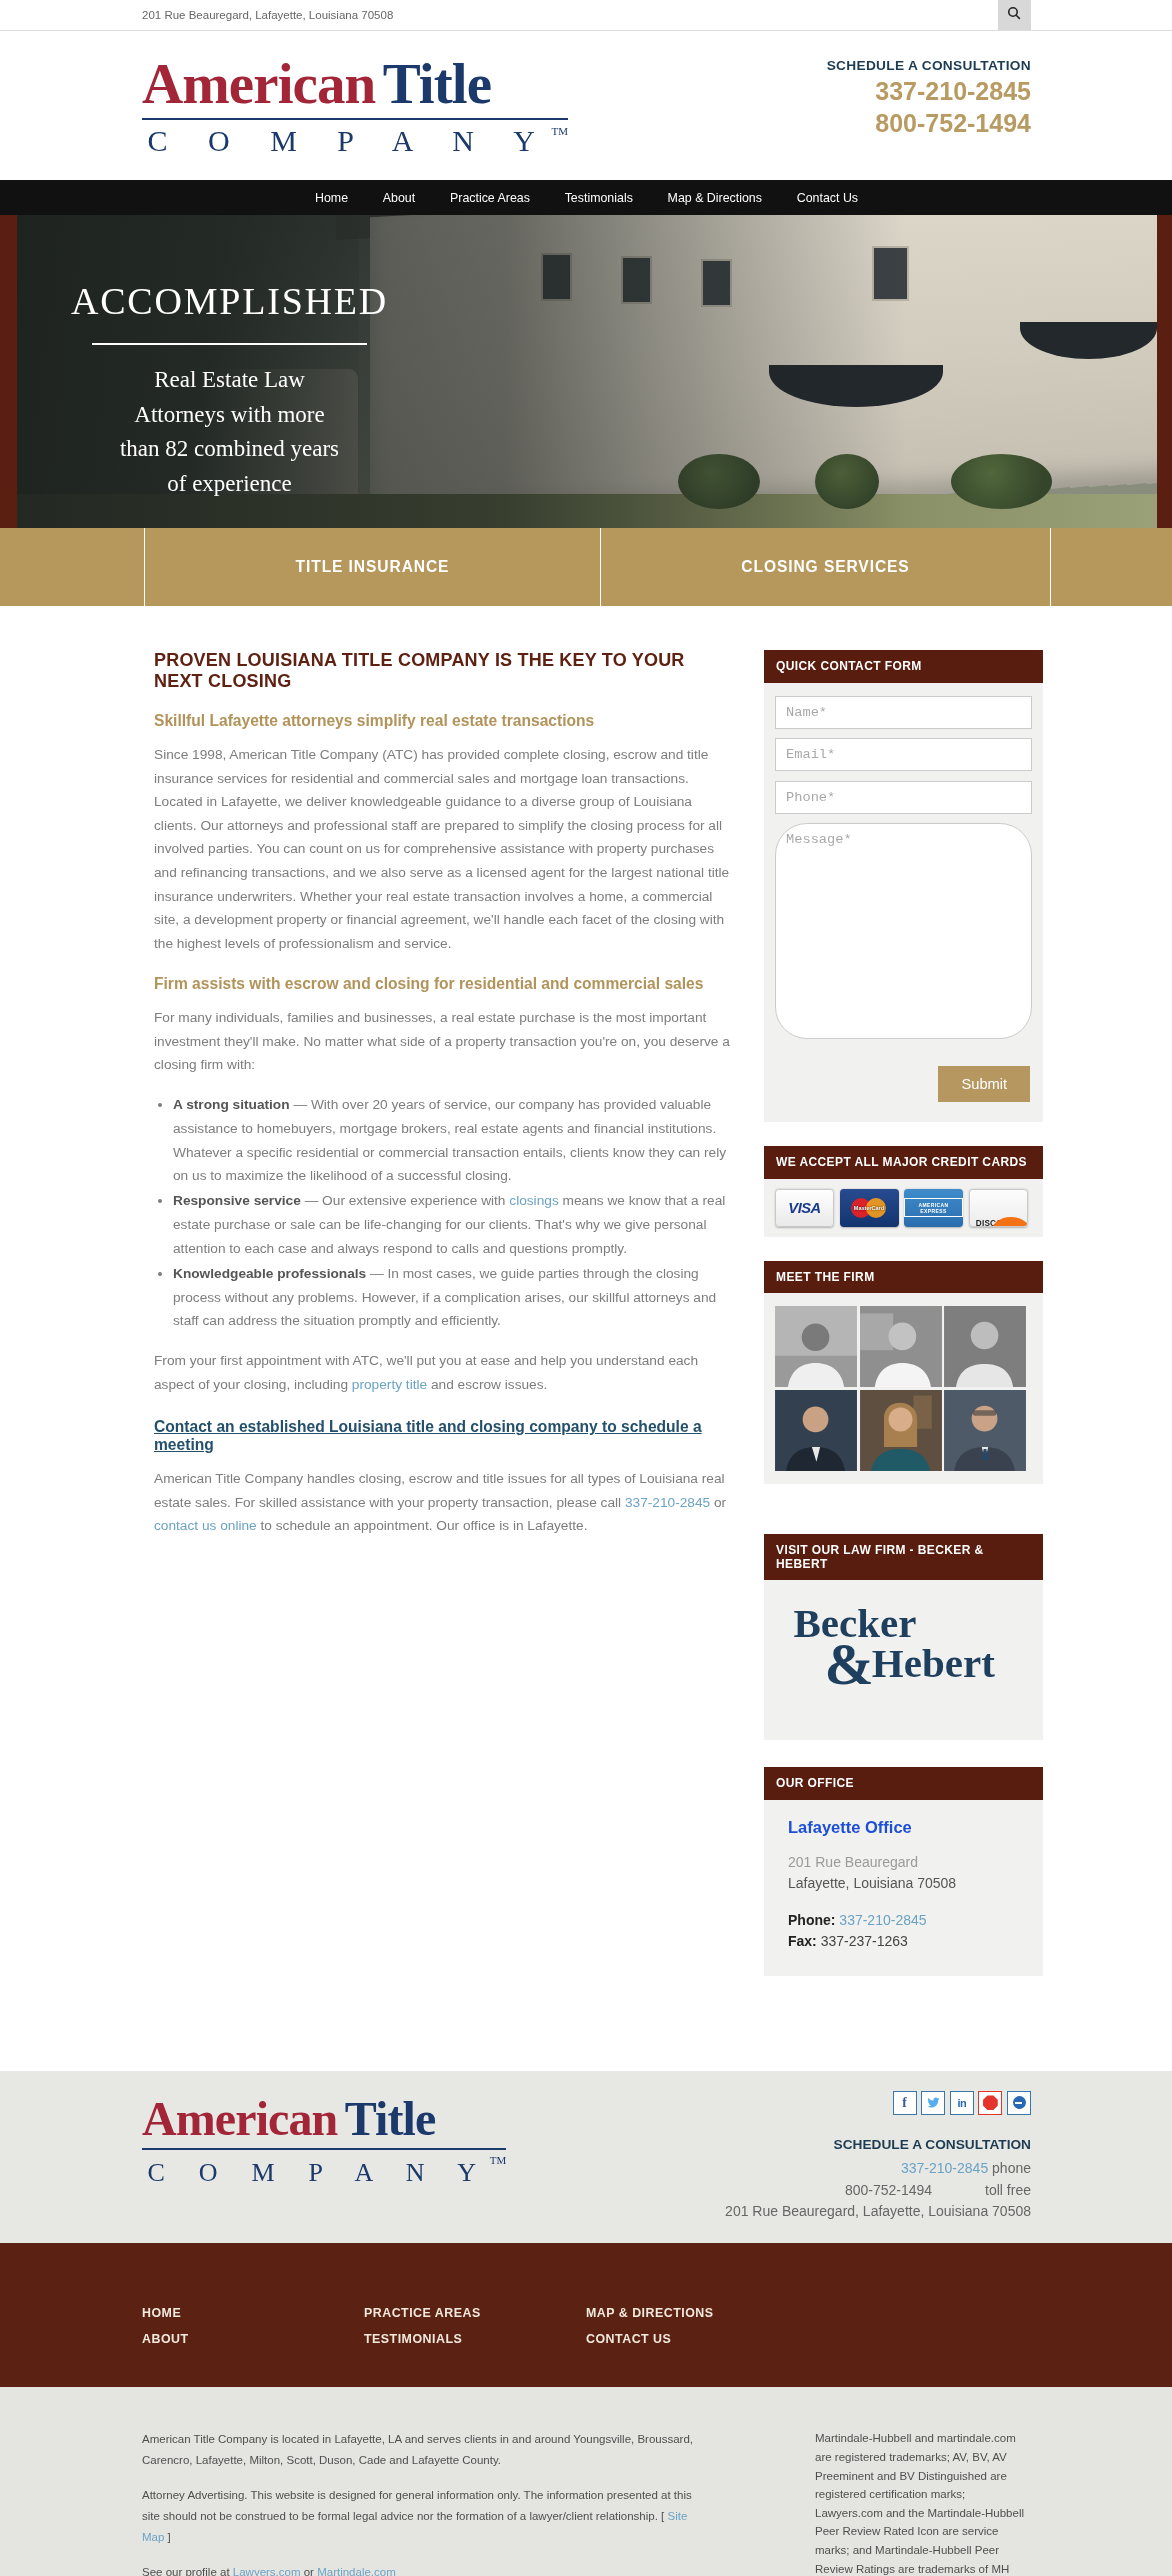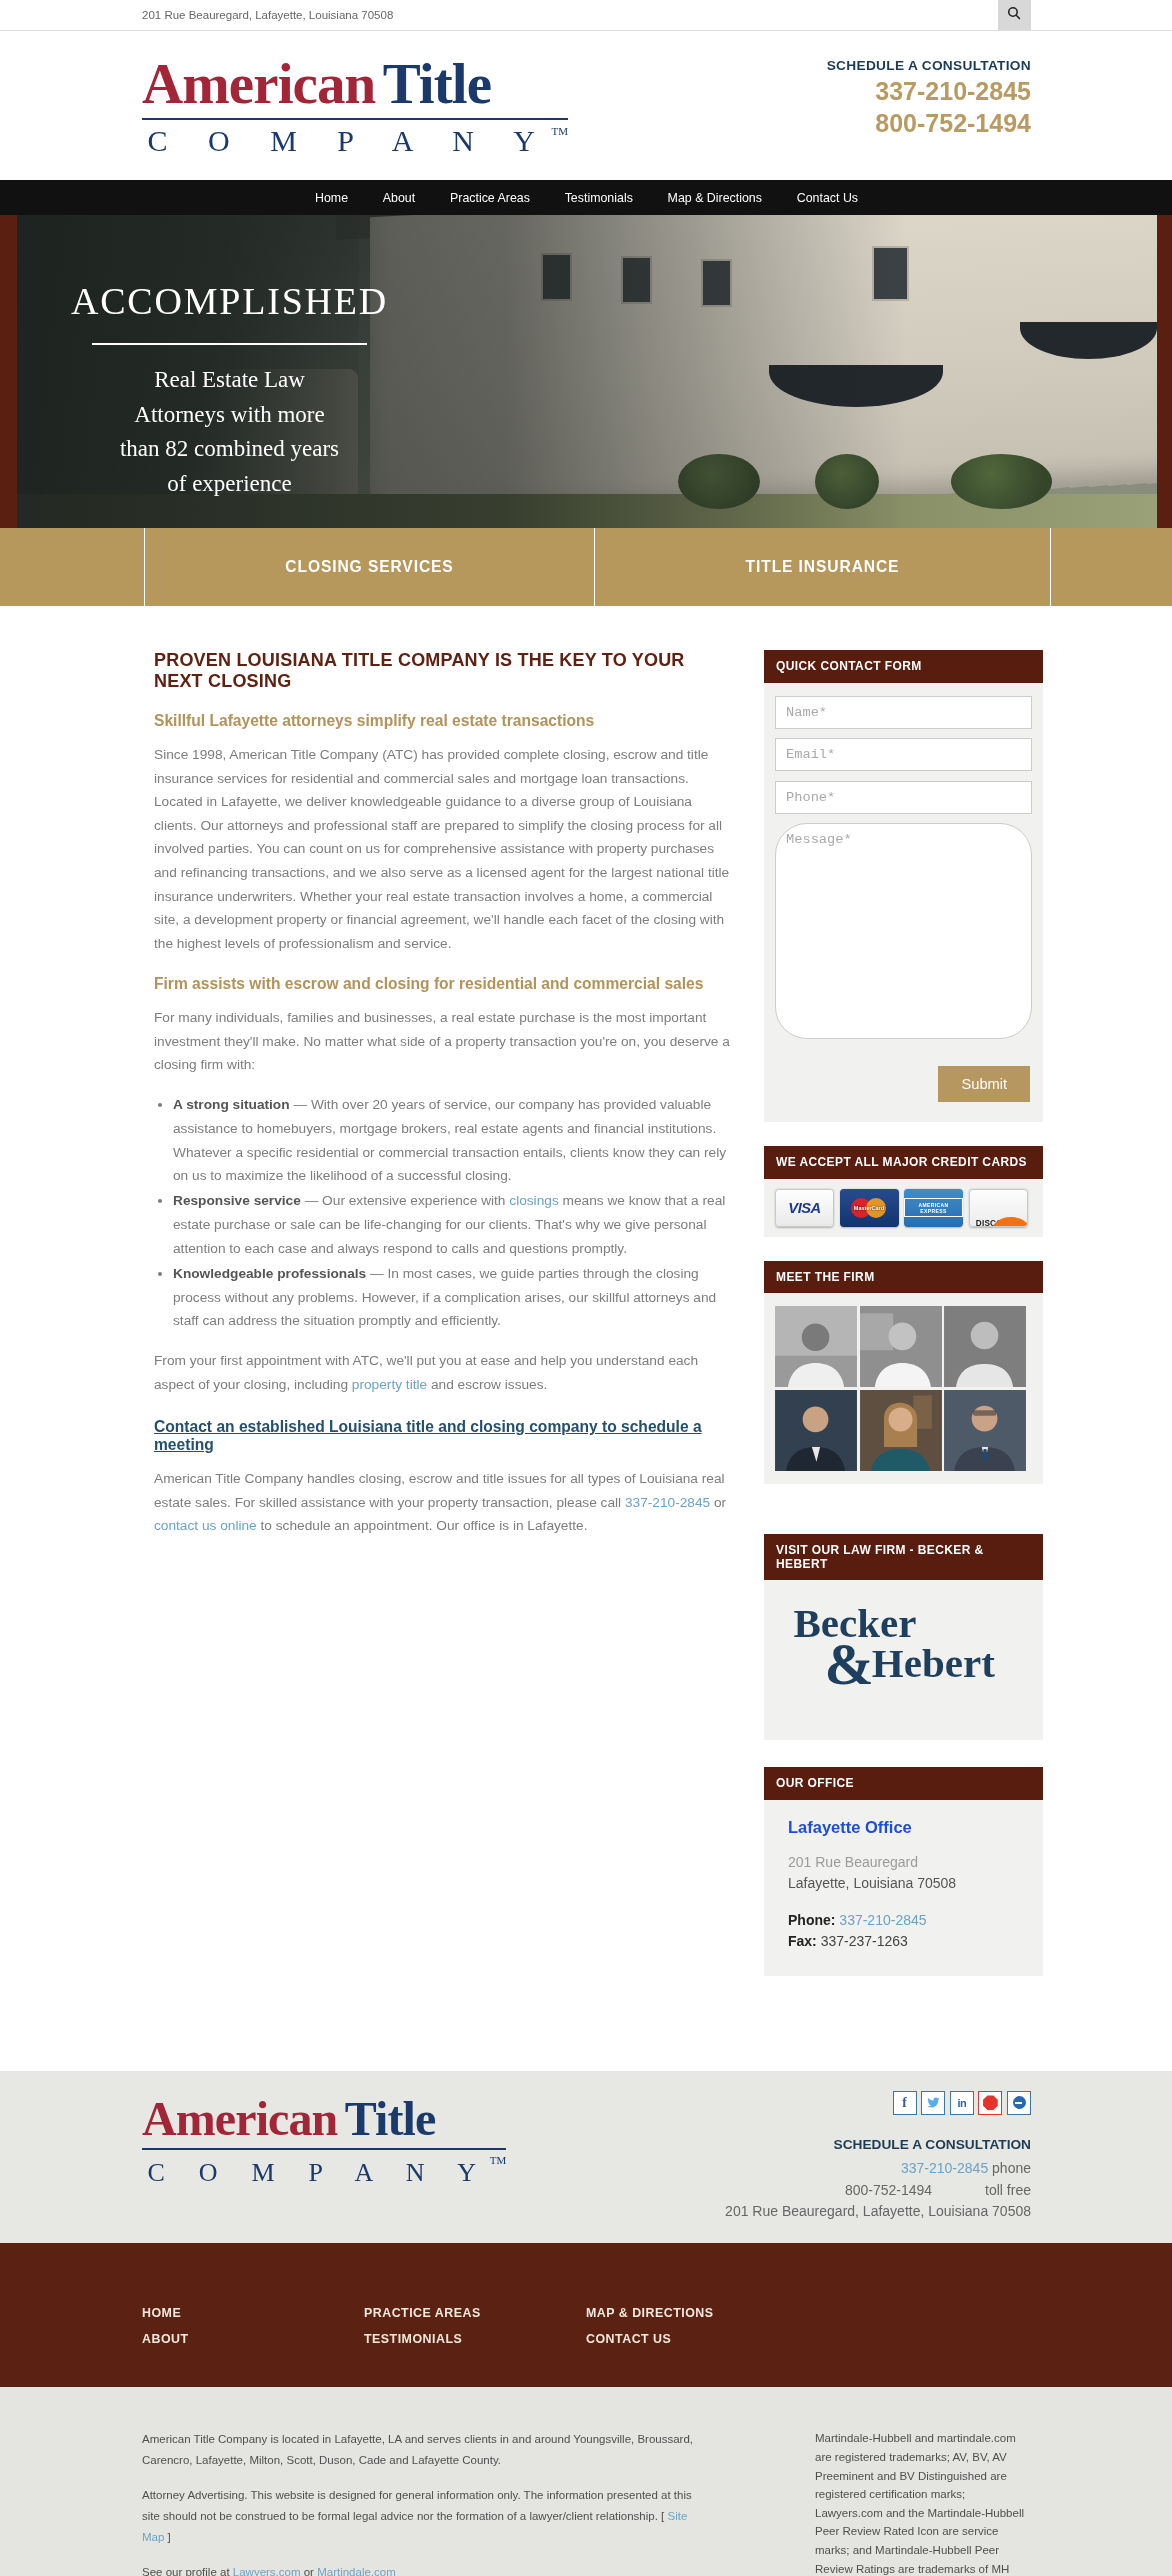--- a/index.html
+++ b/index.html
@@ -230,25 +230,25 @@
         <div>Attorneys with more</div>
         <div>than 82 combined years</div>
         <div>of experience</div>
       </div>
     </div>
   </div>
 </div>
 
 <div class="services">
   <div class="svc-seg svc-pad-l"></div>
+  <div class="svc-seg svc-b">
+      <a>TITLE INSURANCE</a>
+    </div>
   <div class="svc-seg svc-a">
       <a>CLOSING SERVICES</a>
-    </div>
-  <div class="svc-seg svc-b">
-      <a>TITLE INSURANCE</a>
     </div>
   <div class="svc-seg svc-pad-r"></div>
 </div>
 
 <div class="main">
   <div class="wrap">
 
     <div class="content">
       <h1>PROVEN LOUISIANA TITLE COMPANY IS THE KEY TO YOUR NEXT CLOSING</h1>
       <div class="gold-h">Skillful Lafayette attorneys simplify real estate transactions</div>

